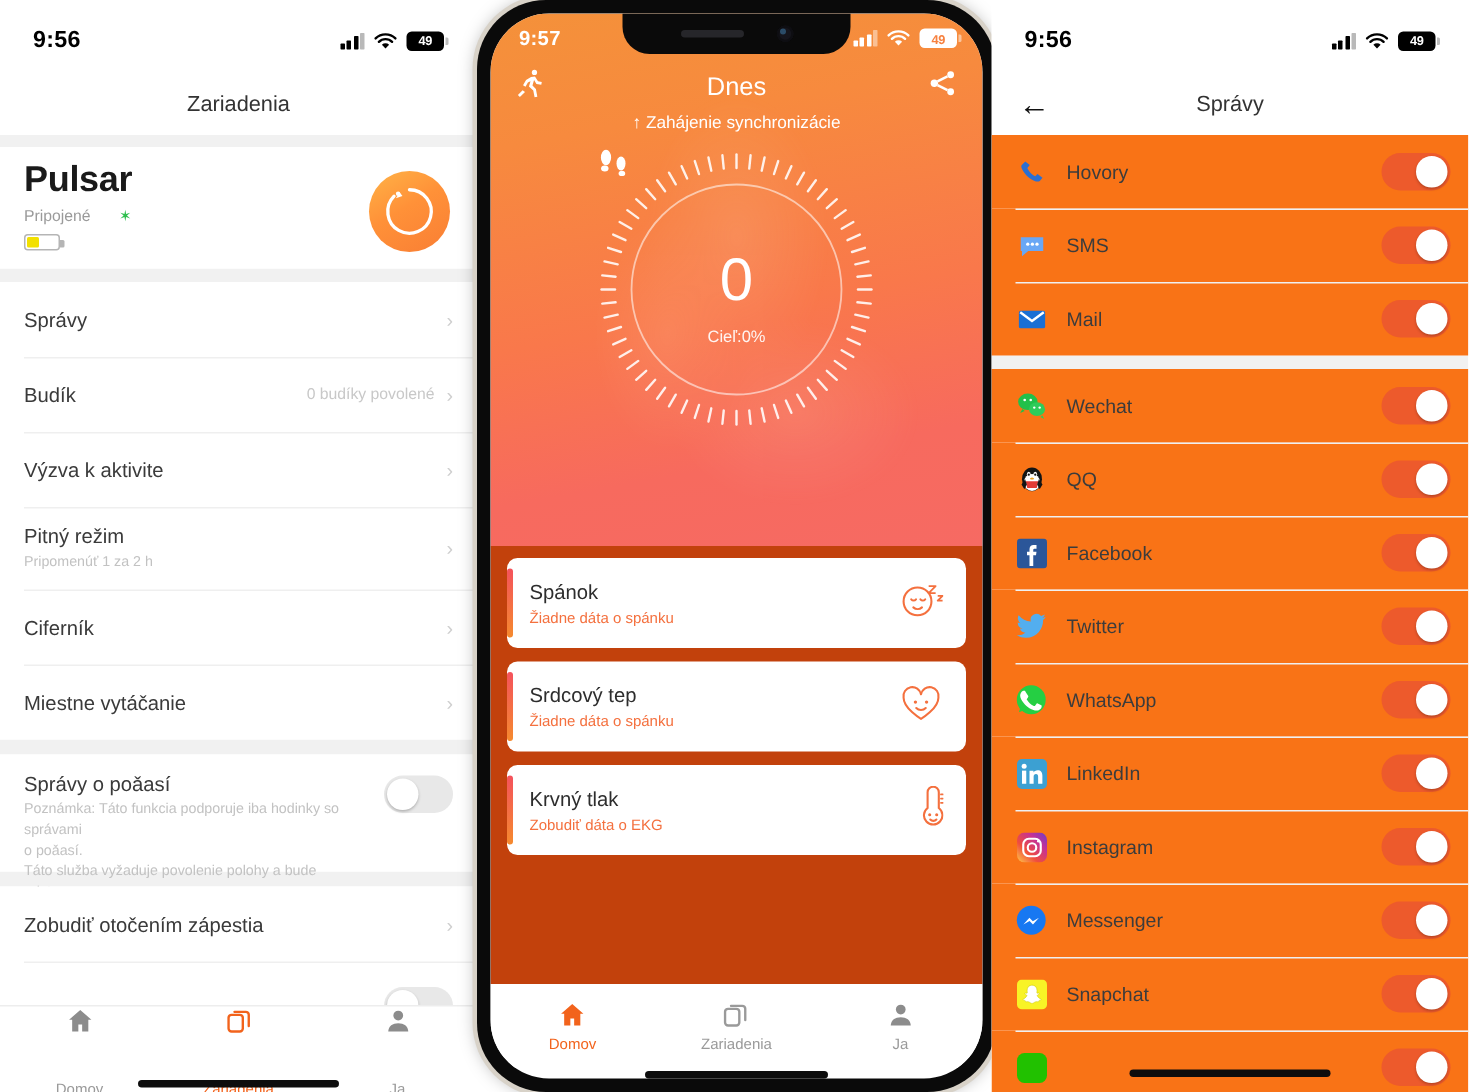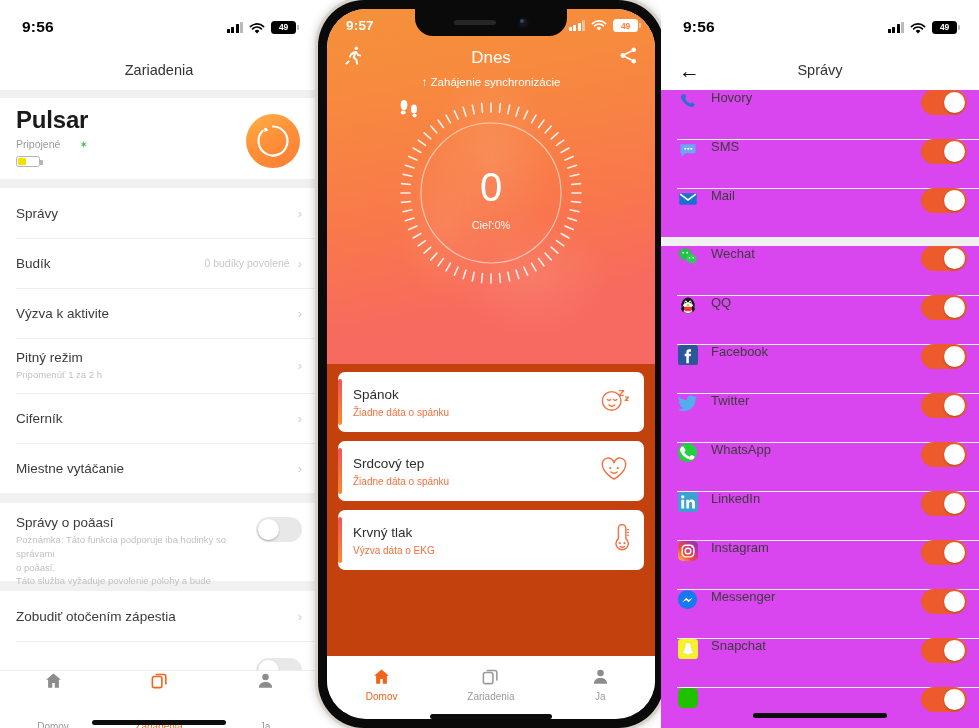--- a/index.html
+++ b/index.html
@@ -137,21 +137,21 @@
                background:linear-gradient(180deg,#F4525C 0%,#F58A2E 100%); }
   .card .ct { font-size:13.5px; color:#2d2d2d; }
   .card .cs { font-size:10px; color:#F4703E; margin-top:5px; }
   .card .cicon { margin-left:auto; margin-right:15px; }
 
   .mid-tabbar { background:#fff; height:56px; display:flex; align-items:center; }
   .mid-home { position:absolute; bottom:9px; left:50%; transform:translateX(-50%);
               width:122px; height:5px; border-radius:3px; background:#0d0d0d; z-index:8; }
 
   
-  .app-row { height:49px; display:flex; align-items:flex-start; padding:0 12px 0 16px; background:#d946ef;
+  .app-row { height:49px; display:flex; align-items:center; padding:0 12px 0 16px; background:#f97316;
              position:relative; }
   .app-row + .app-row:before { content:""; position:absolute; left:16px; right:0; top:0;
                                height:1px; background:#f0f0f0; }
   .app-ico { width:21px; height:21px; flex:none; margin-right:13px; position:relative;
              display:flex; align-items:center; justify-content:center; }
   .app-name { font-size:13px; color:#3c3c3c; }
   .app-row .toggle { margin-left:auto; }
   .gap { height:9px; background:#f1f1f1; }
 </style>
 </head>
@@ -493,21 +493,21 @@
               <circle cx="19" cy="13" r="1.2" fill="#F4703E" stroke="none"></circle>
               <path d="M11.6 17.3c1.8 1.8 5 1.8 6.8 0" stroke-linecap="round"></path>
             </svg>
           </div>
         </div>
 
         <div class="card">
           <div class="bar"></div>
           <div>
             <div class="ct">Krvný tlak</div>
-            <div class="cs">Výzva dáta o EKG</div>
+            <div class="cs">Zobudiť dáta o EKG</div>
           </div>
           <div class="cicon">
             <svg width="24" height="28" viewBox="0 0 24 30" fill="none" stroke="#F4703E" stroke-width="1.5">
               <path d="M13.5 4.5a4 4 0 0 1 8 0v11.2a6.6 6.6 0 1 1-8 0Z"></path>
               <circle cx="15" cy="20.5" r="1.1" fill="#F4703E" stroke="none"></circle>
               <circle cx="20" cy="20.5" r="1.1" fill="#F4703E" stroke="none"></circle>
               <path d="M15.4 24c1.2 1.2 3.2 1.2 4.4 0" stroke-linecap="round"></path>
               <path d="M23 6h1.5M23 9h1.5M23 12h1.5" stroke-width="1.2" stroke-linecap="round"></path>
             </svg>
           </div>

